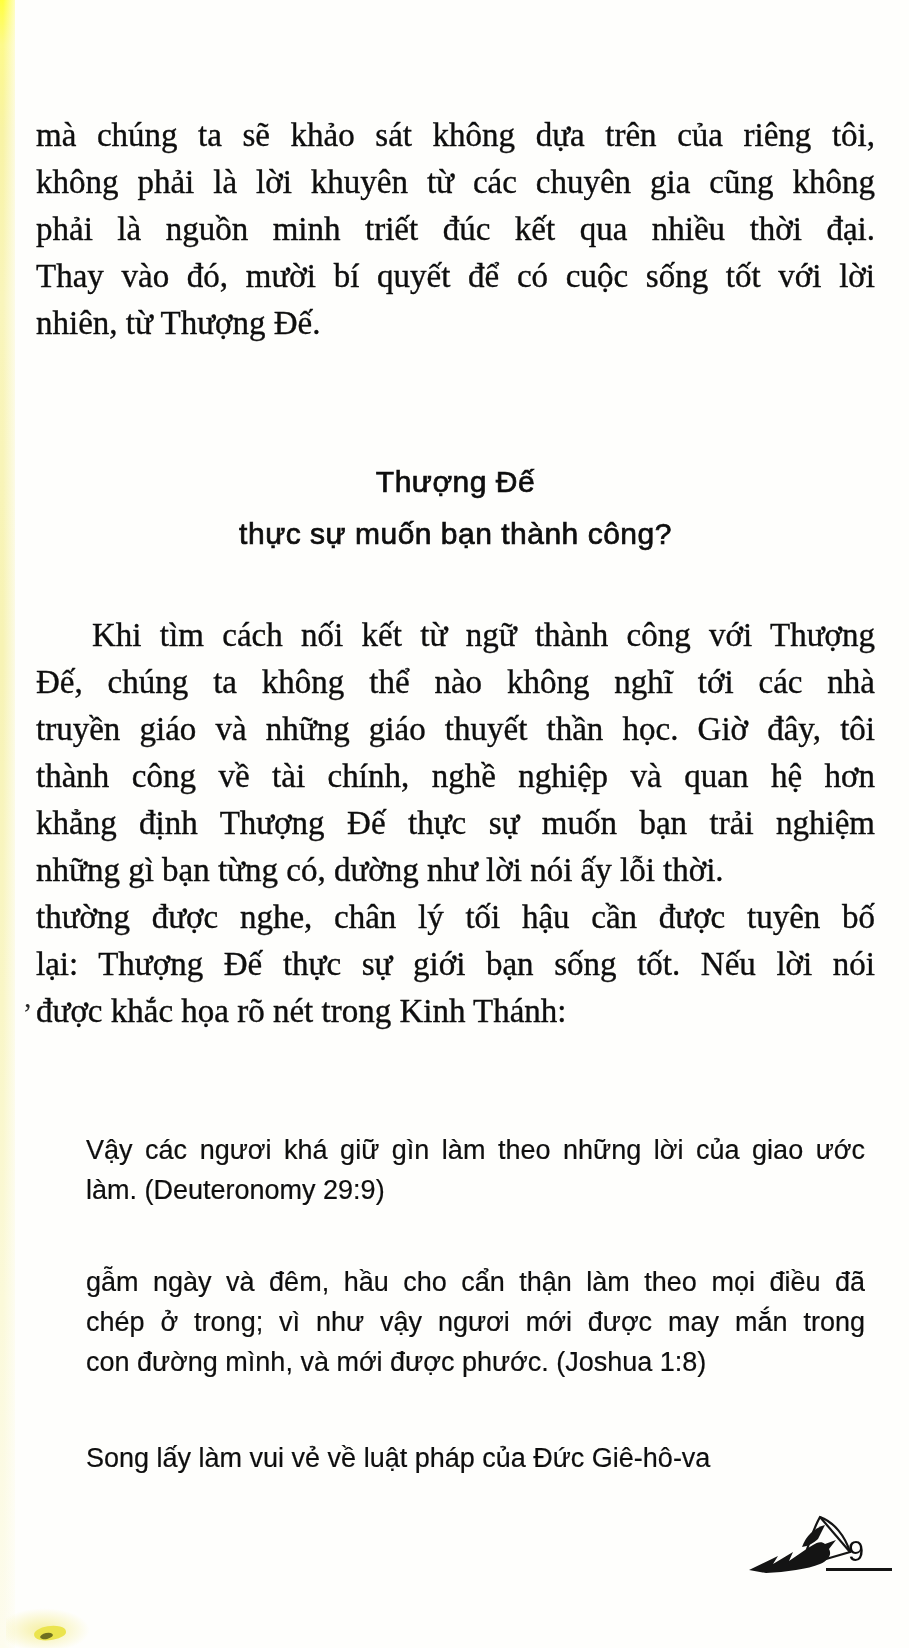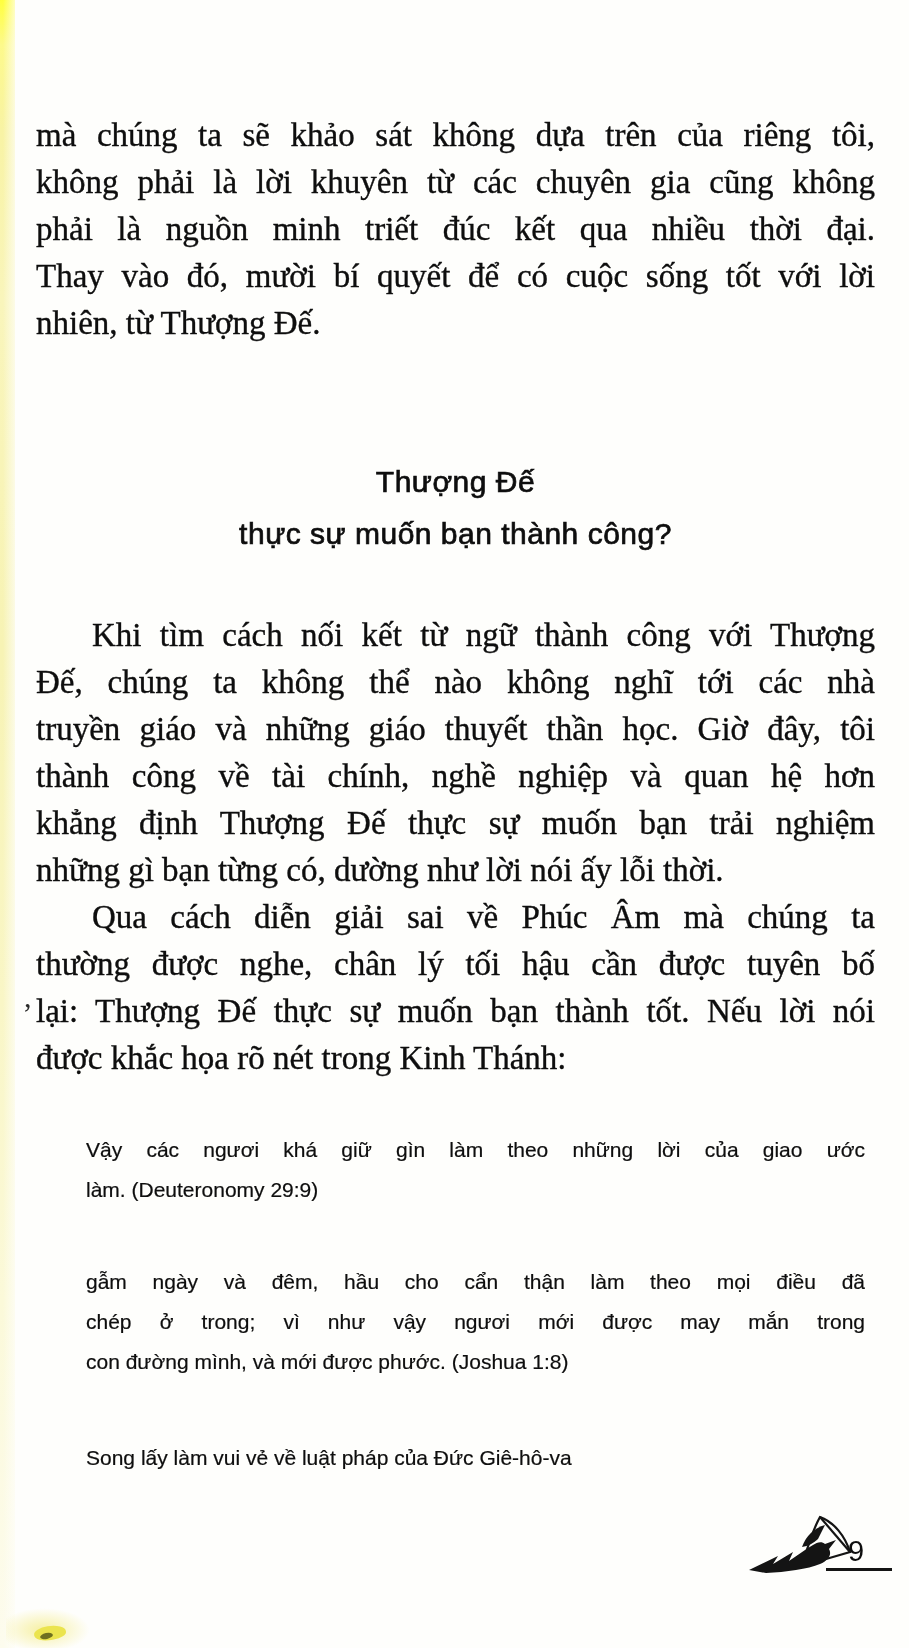--- a/index.html
+++ b/index.html
@@ -59,21 +59,21 @@
   }
   #heading .line{
     font-family:"Liberation Sans",sans-serif;
     font-size:30px;line-height:52px;height:52px;
     text-align:center;text-align-last:center;
     letter-spacing:0.5px;
     -webkit-text-stroke:0.7px #0e0e0e;
   }
   .quote-block .line{
     font-family:"Liberation Sans",sans-serif;
-    font-size:21px;line-height:40px;height:40px;
+    font-size:27px;line-height:40px;height:40px;
     -webkit-text-stroke:0.2px #0e0e0e;
   }
   .stray{
     position:absolute;left:24px;top:982px;
     font-size:30px;line-height:30px;color:#2a2a2a;
   }
   
   .ornament{position:absolute;left:746px;top:1512px;width:156px;height:72px;}
   .ornament svg{position:absolute;left:0;top:0;}
   .pnum{
@@ -112,23 +112,22 @@
   <div id="para2" class="block body-block">
       <div class="line just ind"><span>Khi tìm cách nối kết từ ngữ </span><span class="it">thành công</span><span> với Thượng</span></div>
       <div class="line just"><span>Đế, chúng ta không thể nào không nghĩ tới các nhà</span></div>
       <div class="line just"><span>truyền giáo và những giáo thuyết thần học. Giờ đây, tôi</span></div>
       <div class="line just"><span>thành công về tài chính, nghề nghiệp và quan hệ hơn</span></div>
       <div class="line just"><span>khẳng định Thượng Đế thực sự muốn bạn trải nghiệm</span></div>
       <div class="line"><span>những gì bạn từng có, dường như lời nói ấy lỗi thời.</span></div>
     </div>
 
   <div id="para3" class="block body-block">
-      <div class="line just ind"><span>Qua cách diễn giải sai về Phúc Âm mà chúng ta</span></div>
       <div class="line just"><span>thường được nghe, chân lý tối hậu cần được tuyên bố</span></div>
-      <div class="line just"><span>lại: Thượng Đế </span><span class="it">thực sự</span><span> muốn bạn thành tốt. Nếu lời nói</span></div>
+      <div class="line just"><span>lại: Thượng Đế </span><span class="it">thực sự</span><span> giới bạn sống tốt. Nếu lời nói</span></div>
       <div class="line"><span>được khắc họa rõ nét trong Kinh Thánh:</span></div>
     </div>
 
   <div id="quote1" class="block quote-block">
       <div class="line just"><span>Vậy các ngươi khá giữ gìn làm theo những lời của giao ước</span></div>
       <div class="line"><span>làm. (Deuteronomy 29:9)</span></div>
     </div>
 
   <div id="quote2" class="block quote-block">
       <div class="line just"><span>gẫm ngày và đêm, hầu cho cẩn thận làm theo mọi điều đã</span></div>

